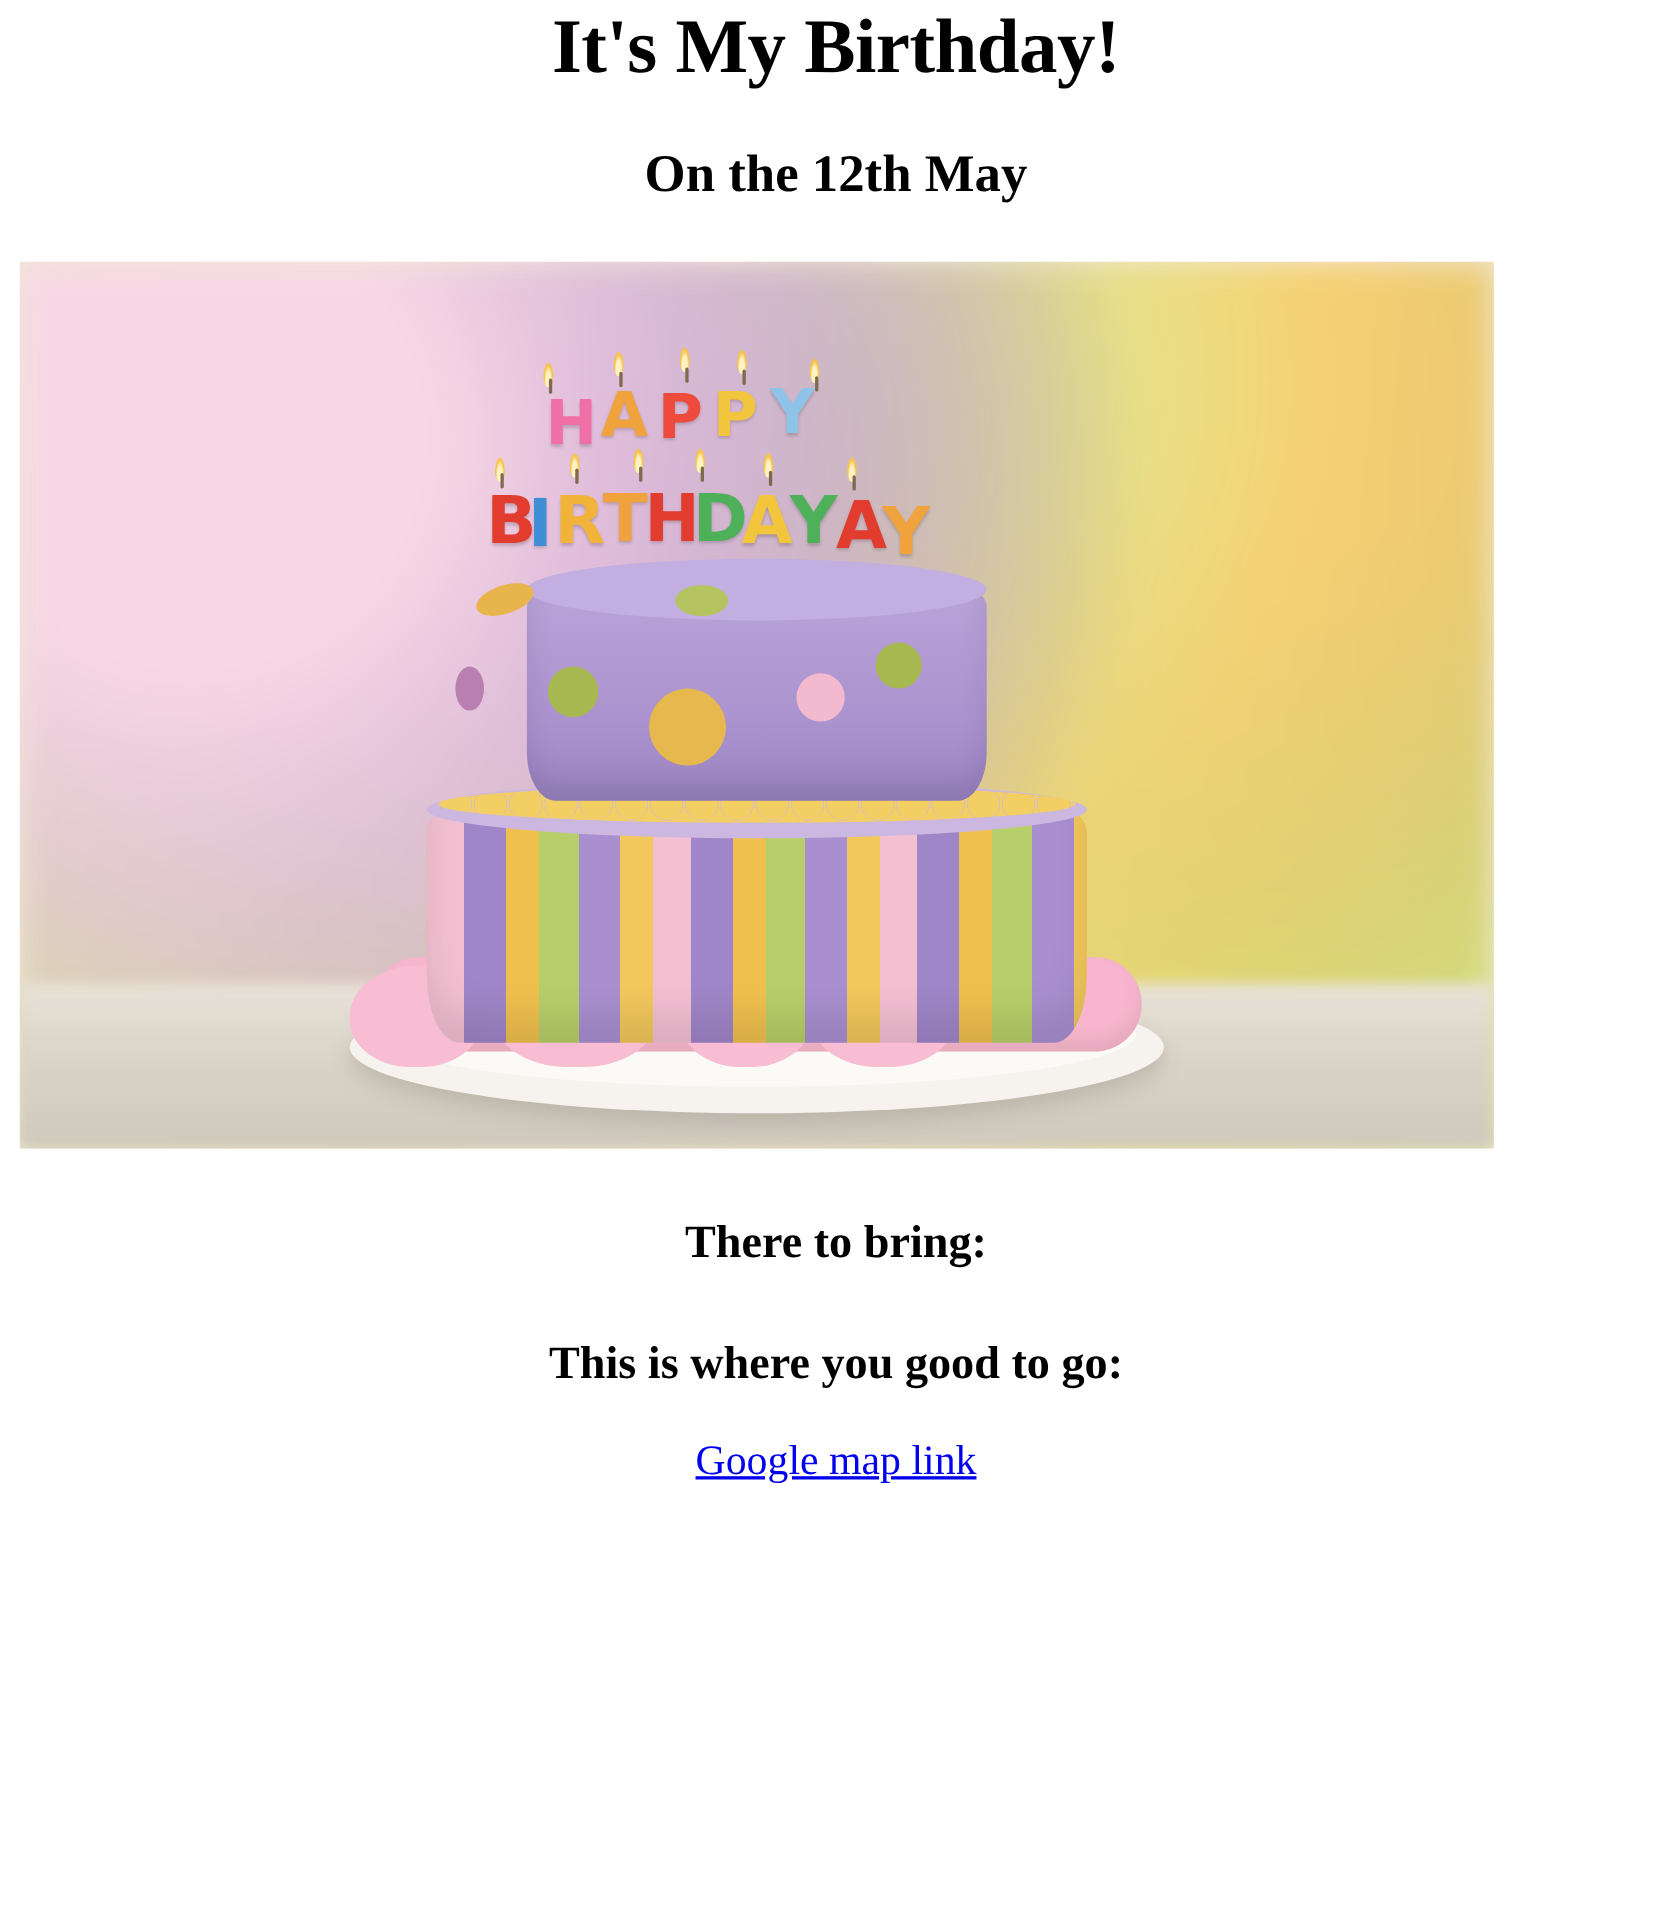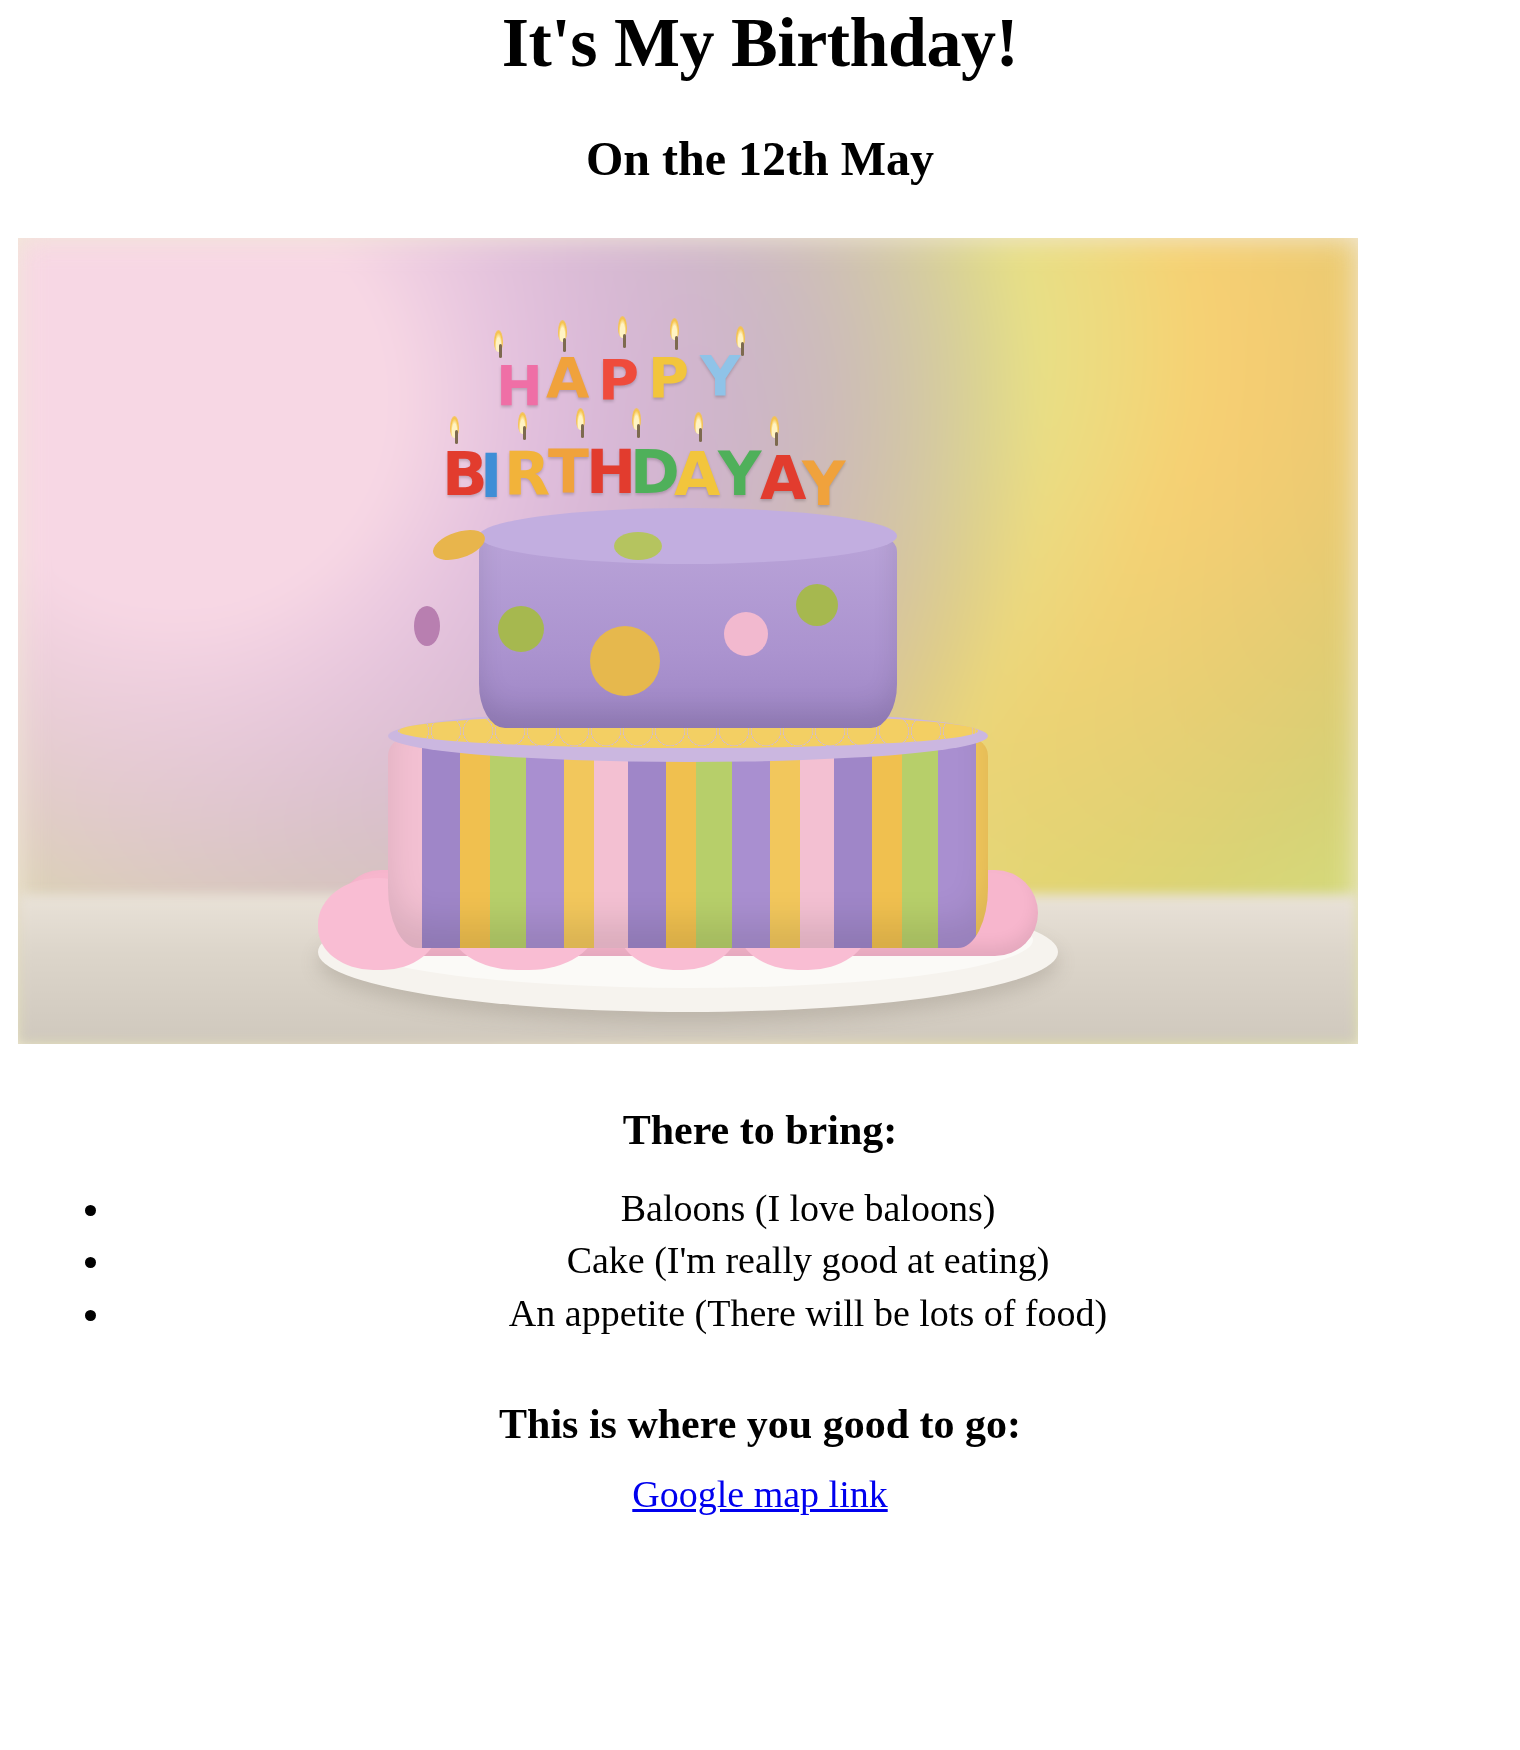--- a/index.html
+++ b/index.html
@@ -226,21 +226,21 @@
   }
   ul.bring-list {
     margin: 30px 0 0 0;
     padding-left: 96px;
     font-size: 38px;
     line-height: 1.28;
   }
   ul.bring-list li { margin: 0 0 4px 0; }
   a.map-link {
     display: inline-block;
-    margin-top: 24px;
+    margin-top: 42px;
     font-size: 38px;
     color: #0000ee;
     text-decoration: underline;
   }
 </style>
 </head>
 <body>
 
 <div class="page">
 
@@ -320,23 +320,18 @@
         <span class="flame" style="left:676px; top:96px;"></span>
         <span class="wick" style="left:681px; top:112px;"></span>
         <span class="flame" style="left:752px; top:100px;"></span>
         <span class="wick" style="left:757px; top:116px;"></span>
       </div>
     </div>
   </div>
 
   <h3 class="section">There to bring:</h3>
 
-  <ul class="bring-list">
-    <li>Baloons (I love baloons)</li>
-    <li>Cake (I'm really good at eating)</li>
-    <li>An appetite (There will be lots of food)</li>
-  </ul>
 
   <h3 class="section">This is where you good to go:</h3>
 
   <a class="map-link" href="#">Google map link</a>
 
 </div>
 
 </body></html>

